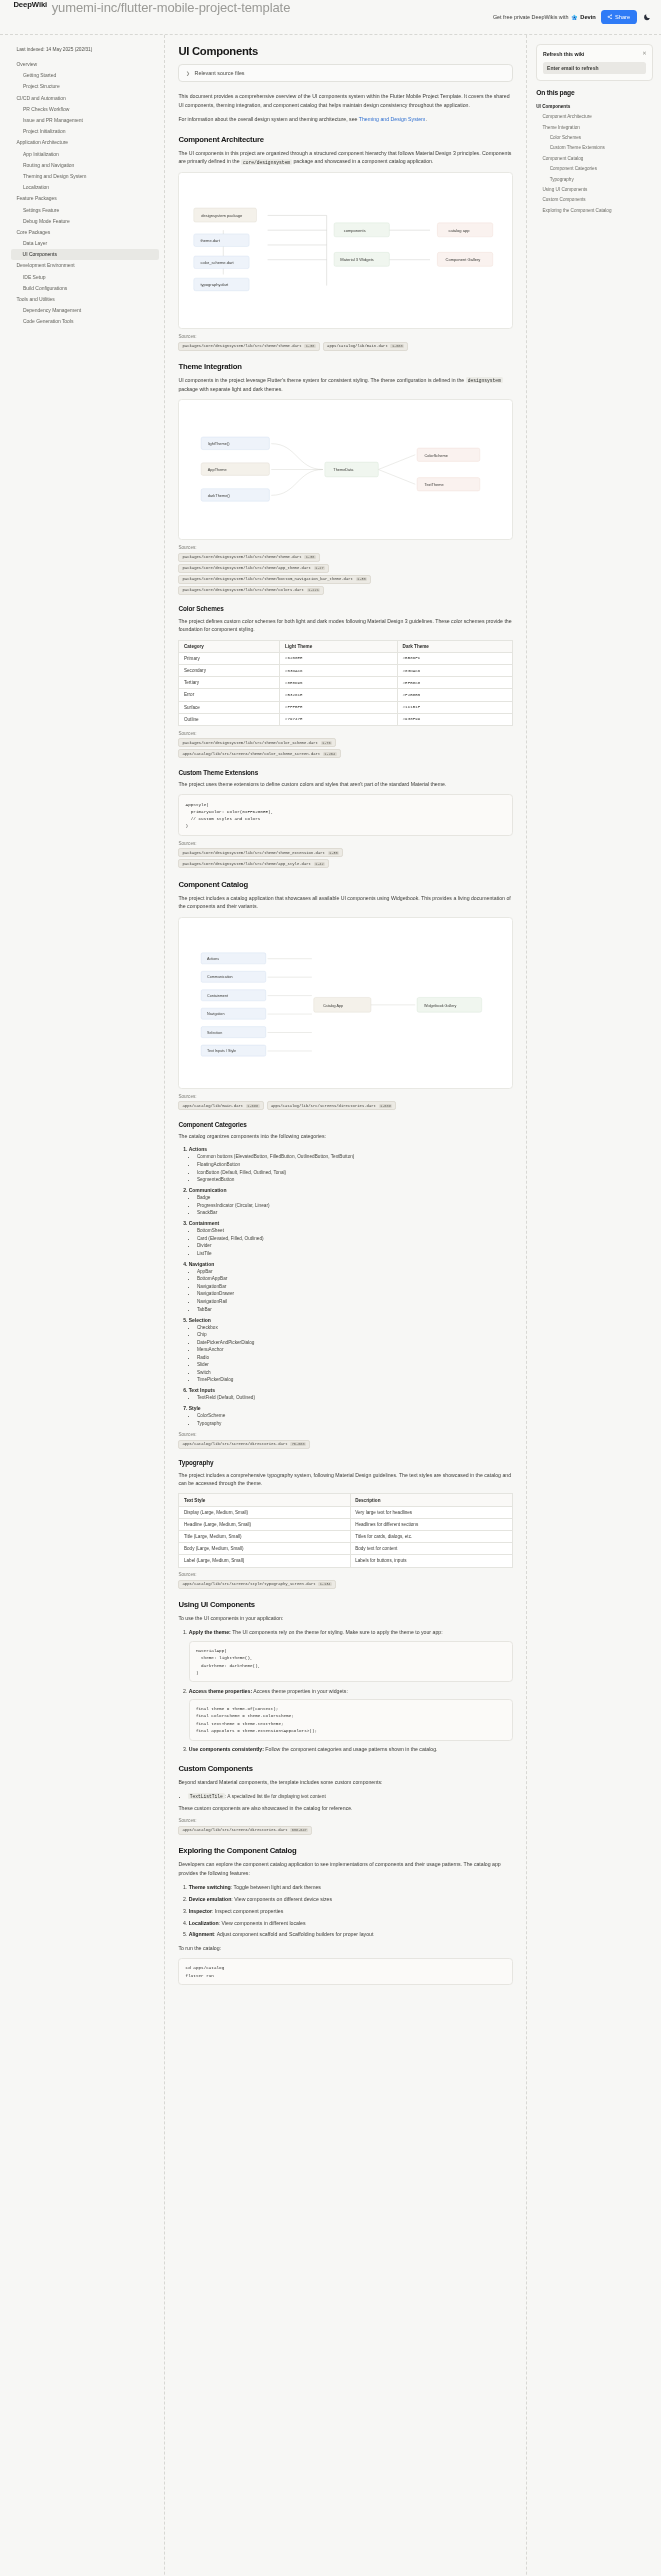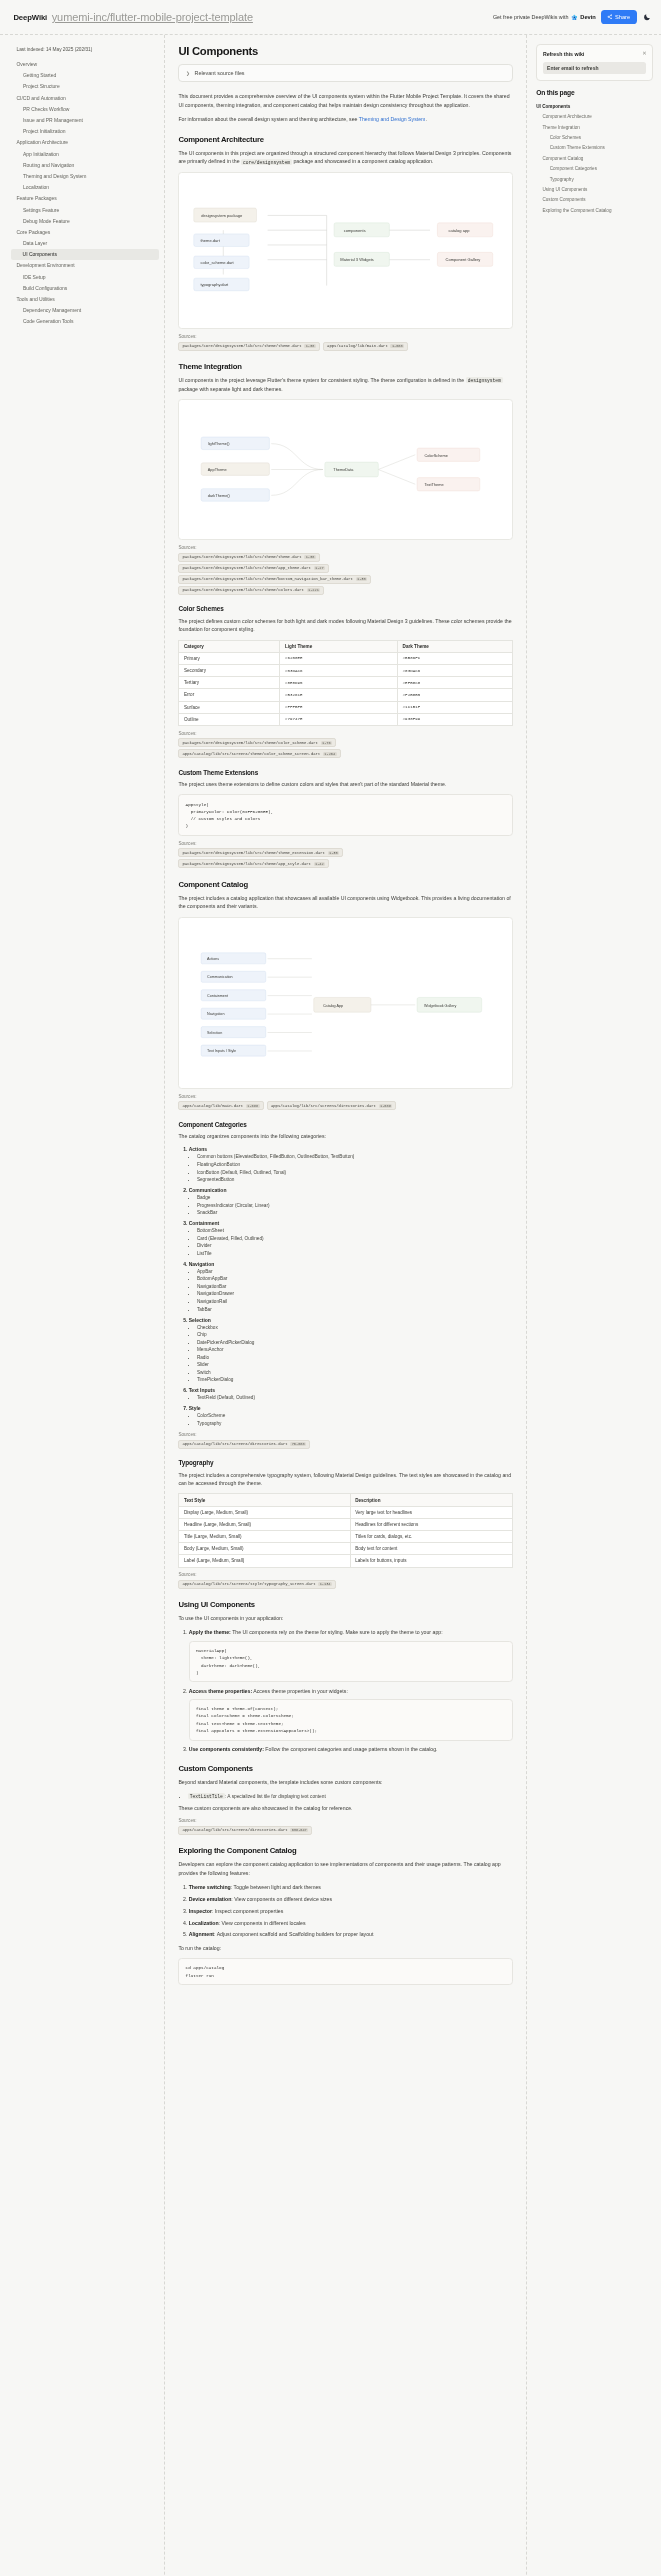--- a/index.html
+++ b/index.html
@@ -8,27 +8,27 @@
     background: #f7f7f5;
     font-family: "Liberation Sans", sans-serif;
     color: #2b2b2b;
     -webkit-font-smoothing: antialiased;
   }
   body { width: 662px; height: 3091px; overflow: hidden; position: relative; }
 
   
   .topbar {
     height: 35px;
-    display: flex; align-items: center;
+    display: flex; 
     padding: 0 11.3px 0 13.4px;
     border-bottom: 0.5px dashed #d8d8d4;
     background: #f7f7f5;
   }
   .brand { font-size: 7.7px; font-weight: 700; color: #1a1a1a; letter-spacing: -0.1px; }
-  .repo { font-size: 11px; color: #9a9a96; margin-left: 4.6px; letter-spacing: -0.1px; text-decoration: underline;}
+  .repo { font-size: 13px; color: #9a9a96; margin-left: 4.6px; letter-spacing: -0.1px;}
   .topbar-right { margin-left: auto; display: flex; align-items: center; gap: 5.7px; }
   .get-free { font-size: 5.4px; color: #3a3a38; display: flex; align-items: center; gap: 2.6px; }
   .devin-logo { width: 6.7px; height: 6.7px; position: relative; display:inline-block; }
   .devin-name { font-weight: 700; font-size: 5.7px; color:#111; }
   .share-btn {
     background: #2f7bf6; color: #fff; border: none;
     border-radius: 3.6px; padding: 3.6px 6.7px 3.6px 5.2px;
     font-size: 5.7px; display: flex; align-items: center; gap: 2.6px; cursor: pointer;
     font-family: inherit;
   }

